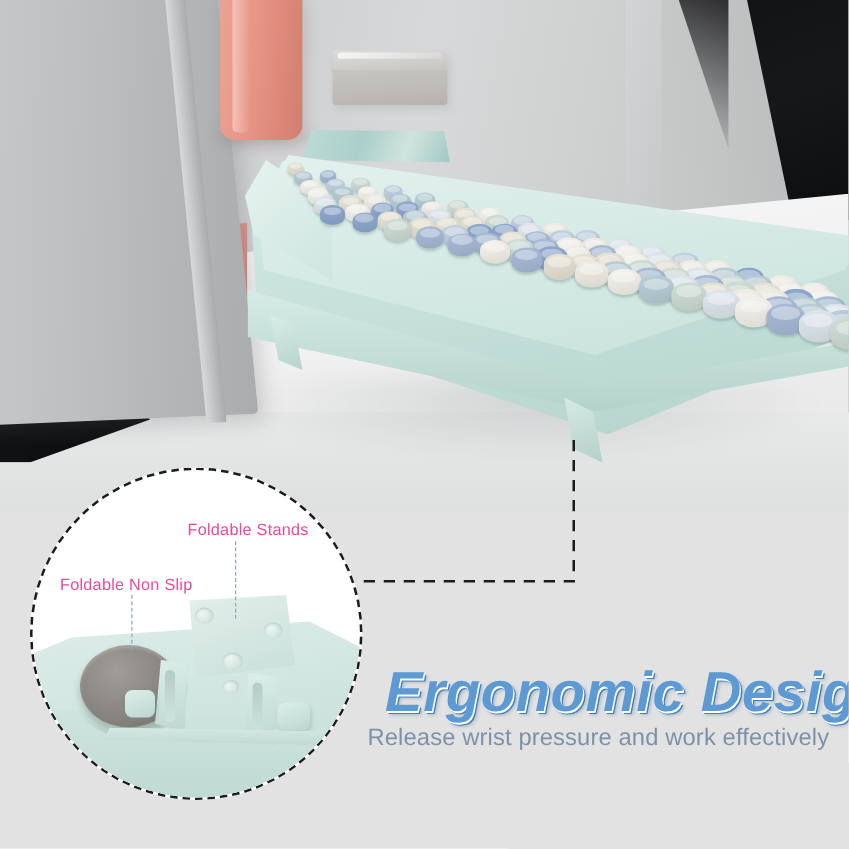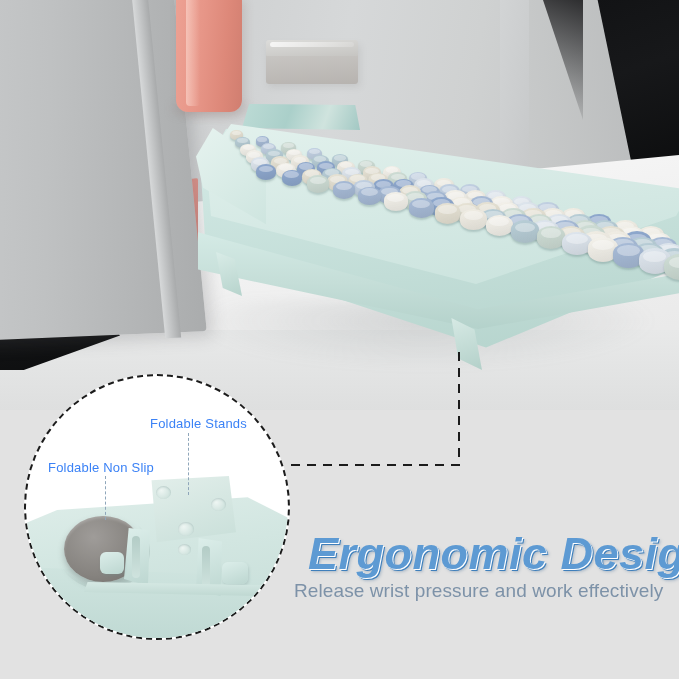--- a/index.html
+++ b/index.html
@@ -260,21 +260,21 @@
   }
   .kb-rail{
     position:absolute;left:58px;top:206px;width:178px;height:14px;
     background:linear-gradient(180deg,#d6e9e4,#bfd8d2);
     clip-path:polygon(2% 0%, 100% 22%, 98% 100%, 0% 72%);
   }
 
   
   .lbl{
     position:absolute;
-    color:#3b82f6;
+    color:#ec4899;
     font-size:13px;
     letter-spacing:.2px;
     white-space:nowrap;
   }
   .lbl-line{
     position:absolute;
     border-left:1px dashed #8fa6ba;
   }
 
   

